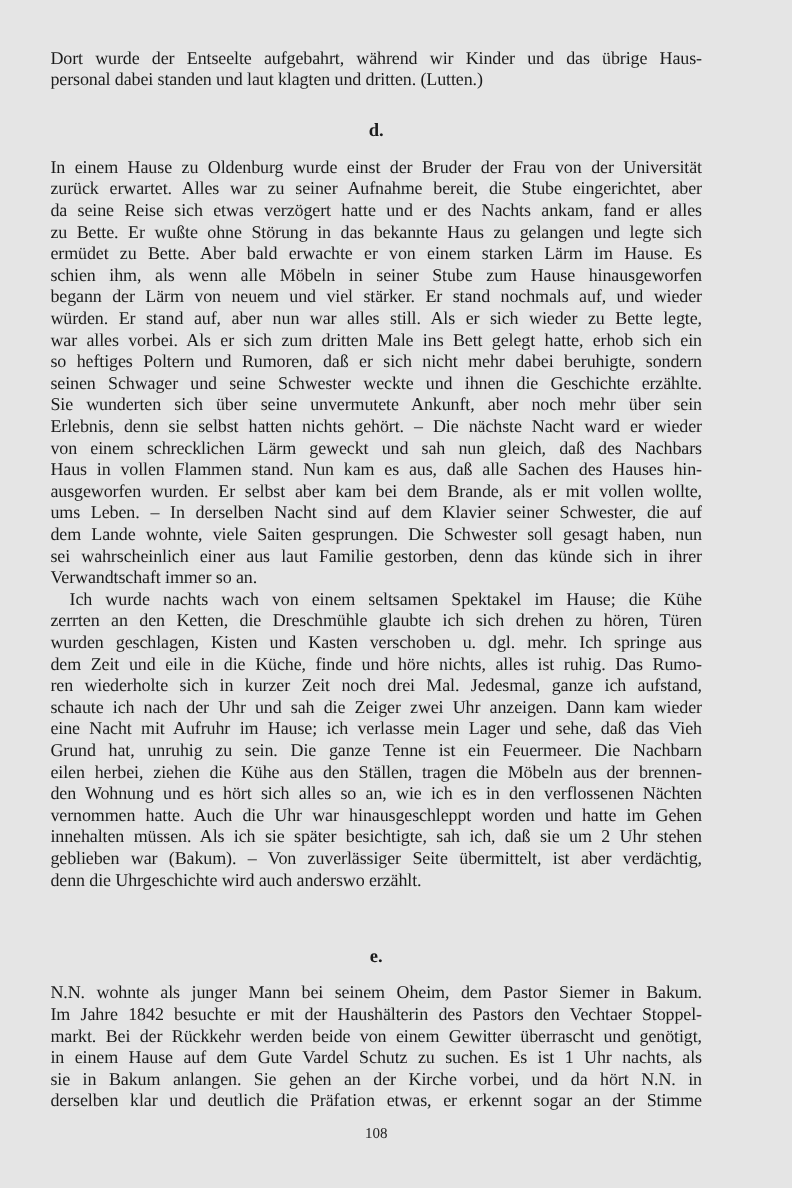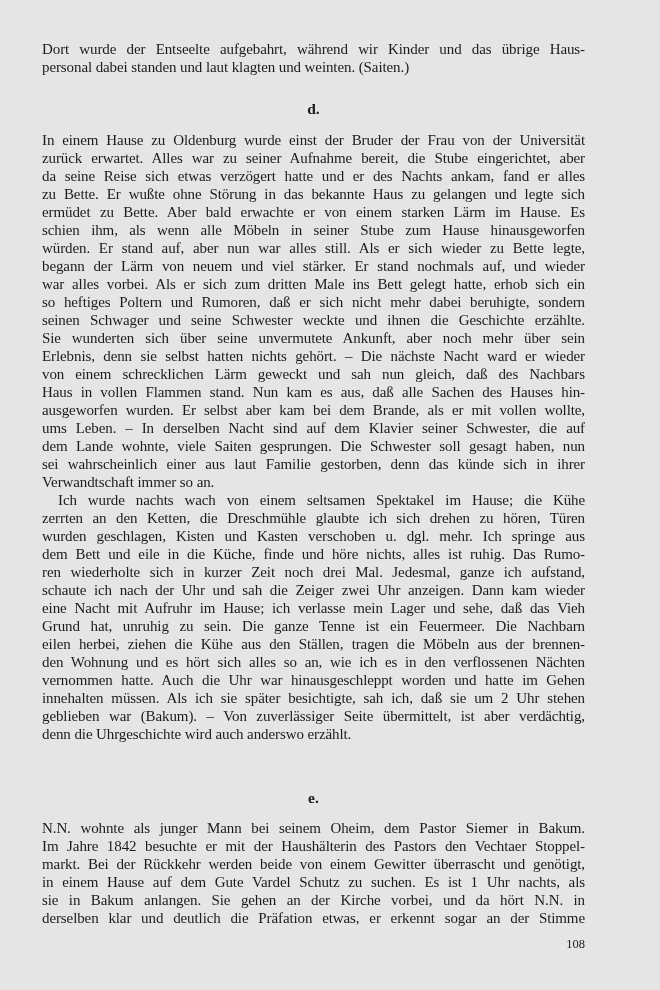--- a/index.html
+++ b/index.html
@@ -45,65 +45,65 @@
     font-size: 15.5px;
     font-weight: bold;
     text-align: center;
   }
   .heading.hd { margin-top: 24px; margin-bottom: 13px; }
   .heading.he { margin-top: 46px; margin-bottom: 12px; }
   .pagenum {
     margin-top: 10px;
     font-size: 12.5px;
     line-height: 14px;
-    text-align: right;
+    text-align: center;
     color: #222222;
   }
 </style>
 </head>
 <body>
 
 <div class="page">
   <div class="textcol">
 
     <div class="para">
         <div class="line">Dort wurde der Entseelte aufgebahrt, während wir Kinder und das übrige Haus-</div>
-        <div class="line last">personal dabei standen und laut klagten und weinten. (Saiten.)</div>
+        <div class="line last">personal dabei standen und laut klagten und dritten. (Lutten.)</div>
       </div>
 
     <div class="heading hd">d.</div>
 
     <div class="para">
         <div class="line">In einem Hause zu Oldenburg wurde einst der Bruder der Frau von der Universität</div>
         <div class="line">zurück erwartet. Alles war zu seiner Aufnahme bereit, die Stube eingerichtet, aber</div>
         <div class="line">da seine Reise sich etwas verzögert hatte und er des Nachts ankam, fand er alles</div>
         <div class="line">zu Bette. Er wußte ohne Störung in das bekannte Haus zu gelangen und legte sich</div>
         <div class="line">ermüdet zu Bette. Aber bald erwachte er von einem starken Lärm im Hause. Es</div>
         <div class="line">schien ihm, als wenn alle Möbeln in seiner Stube zum Hause hinausgeworfen</div>
+        <div class="line">begann der Lärm von neuem und viel stärker. Er stand nochmals auf, und wieder</div>
         <div class="line">würden. Er stand auf, aber nun war alles still. Als er sich wieder zu Bette legte,</div>
-        <div class="line">begann der Lärm von neuem und viel stärker. Er stand nochmals auf, und wieder</div>
         <div class="line">war alles vorbei. Als er sich zum dritten Male ins Bett gelegt hatte, erhob sich ein</div>
         <div class="line">so heftiges Poltern und Rumoren, daß er sich nicht mehr dabei beruhigte, sondern</div>
         <div class="line">seinen Schwager und seine Schwester weckte und ihnen die Geschichte erzählte.</div>
         <div class="line">Sie wunderten sich über seine unvermutete Ankunft, aber noch mehr über sein</div>
         <div class="line">Erlebnis, denn sie selbst hatten nichts gehört. – Die nächste Nacht ward er wieder</div>
         <div class="line">von einem schrecklichen Lärm geweckt und sah nun gleich, daß des Nachbars</div>
         <div class="line">Haus in vollen Flammen stand. Nun kam es aus, daß alle Sachen des Hauses hin-</div>
         <div class="line">ausgeworfen wurden. Er selbst aber kam bei dem Brande, als er mit vollen wollte,</div>
         <div class="line">ums Leben. – In derselben Nacht sind auf dem Klavier seiner Schwester, die auf</div>
         <div class="line">dem Lande wohnte, viele Saiten gesprungen. Die Schwester soll gesagt haben, nun</div>
         <div class="line">sei wahrscheinlich einer aus laut Familie gestorben, denn das künde sich in ihrer</div>
         <div class="line last">Verwandtschaft immer so an.</div>
       </div>
 
     <div class="para">
         <div class="line indent">Ich wurde nachts wach von einem seltsamen Spektakel im Hause; die Kühe</div>
         <div class="line">zerrten an den Ketten, die Dreschmühle glaubte ich sich drehen zu hören, Türen</div>
         <div class="line">wurden geschlagen, Kisten und Kasten verschoben u. dgl. mehr. Ich springe aus</div>
-        <div class="line">dem Bett und eile in die Küche, finde und höre nichts, alles ist ruhig. Das Rumo-</div>
+        <div class="line">dem Zeit und eile in die Küche, finde und höre nichts, alles ist ruhig. Das Rumo-</div>
         <div class="line">ren wiederholte sich in kurzer Zeit noch drei Mal. Jedesmal, ganze ich aufstand,</div>
         <div class="line">schaute ich nach der Uhr und sah die Zeiger zwei Uhr anzeigen. Dann kam wieder</div>
         <div class="line">eine Nacht mit Aufruhr im Hause; ich verlasse mein Lager und sehe, daß das Vieh</div>
         <div class="line">Grund hat, unruhig zu sein. Die ganze Tenne ist ein Feuermeer. Die Nachbarn</div>
         <div class="line">eilen herbei, ziehen die Kühe aus den Ställen, tragen die Möbeln aus der brennen-</div>
         <div class="line">den Wohnung und es hört sich alles so an, wie ich es in den verflossenen Nächten</div>
         <div class="line">vernommen hatte. Auch die Uhr war hinausgeschleppt worden und hatte im Gehen</div>
         <div class="line">innehalten müssen. Als ich sie später besichtigte, sah ich, daß sie um 2 Uhr stehen</div>
         <div class="line">geblieben war (Bakum). – Von zuverlässiger Seite übermittelt, ist aber verdächtig,</div>
         <div class="line last">denn die Uhrgeschichte wird auch anderswo erzählt.</div>

